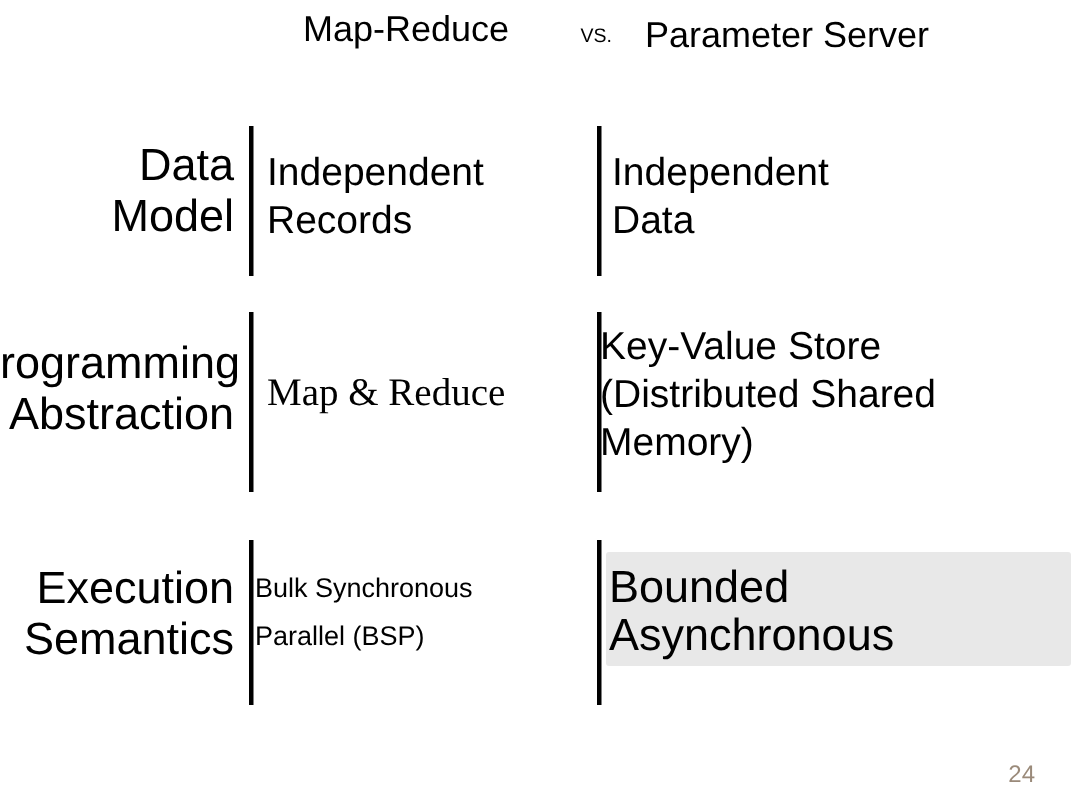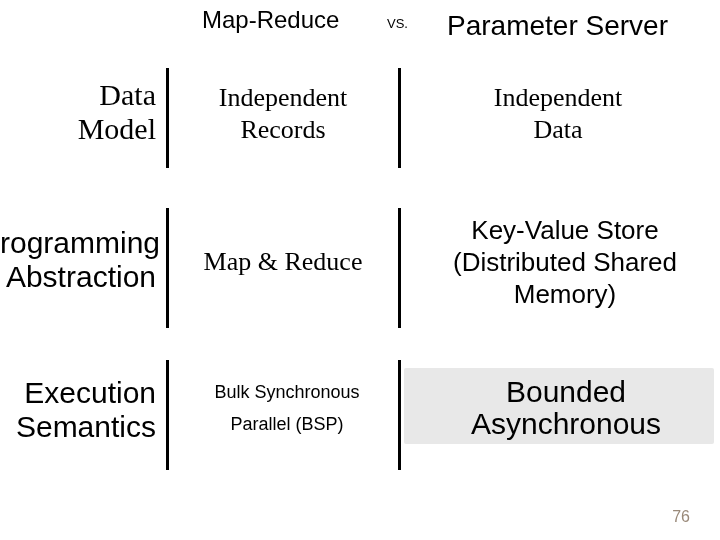--- a/index.html
+++ b/index.html
@@ -1,27 +1,27 @@
 <!DOCTYPE html>
 <html><head>
 <meta charset="utf-8">
 <style>
   * { box-sizing: border-box; margin: 0; padding: 0; }
   html, body { width: 720px; height: 540px; background: #fff; font-family: Arial, Helvetica, sans-serif; color: #000; overflow: hidden; }
   .slide { position: relative; width: 720px; height: 540px; }
   .title-row { position: absolute; top: 6px; left: 0; width: 720px; height: 46px; }
   .title-left { position: absolute; left: 202px; top: 0; font-size: 24px; font-weight: 400; }
   .title-vs { position: absolute; left: 387px; top: 10px; font-size: 13px; font-weight: 400; }
-  .title-right { position: absolute; left: 430px; top: 4px; font-size: 28px; font-weight: 400; margin-left: 17px; }
+  .title-right { position: absolute; left: 430px; top: 4px; font-size: 24px; font-weight: 400; }
   .row { position: absolute; left: 0; width: 720px; }
   .label { position: absolute; text-align: right; font-size: 30px; line-height: 34px; }
-  .cell { position: absolute; text-align: center; font-size: 26px; line-height: 32px; }
+  .cell { position: absolute; font-size: 26px; line-height: 32px; }
   .divider { position: absolute; width: 3px; background: #000; }
   
-  .r1 { top: 68px; height: 100px; font-family: Liberation Serif, serif; }
+  .r1 { top: 84px; height: 100px; }
   .r1 .label { left: 0; width: 156px; top: 10px; }
   .r1 .d1 { left: 166px; top: 0; height: 100px; }
   .r1 .c1 { left: 178px; width: 210px; top: 14px; }
   .r1 .d2 { left: 398px; top: 0; height: 100px; }
   .r1 .c2 { left: 408px; width: 300px; top: 14px; }
   
   .r2 { top: 208px; height: 120px; }
   .r2 .label { left: -20px; width: 176px; top: 18px; }
   .r2 .d1 { left: 166px; top: 0; height: 120px; }
   .r2 .c1 { left: 178px; width: 210px; top: 38px; font-family: Liberation Serif, serif; }
@@ -68,14 +68,14 @@
   <div class="hl hl-box"></div>
 
   <div class="row r3">
     <div class="label">Execution<br>Semantics</div>
     <div class="divider d1"></div>
     <div class="cell c1">Bulk Synchronous<br>Parallel (BSP)</div>
     <div class="divider d2"></div>
     <div class="cell c2">Bounded<br>Asynchronous</div>
   </div>
 
-  <div class="pagenum">76</div>
+  <div class="pagenum">24</div>
 </div>
 
 </body></html>

